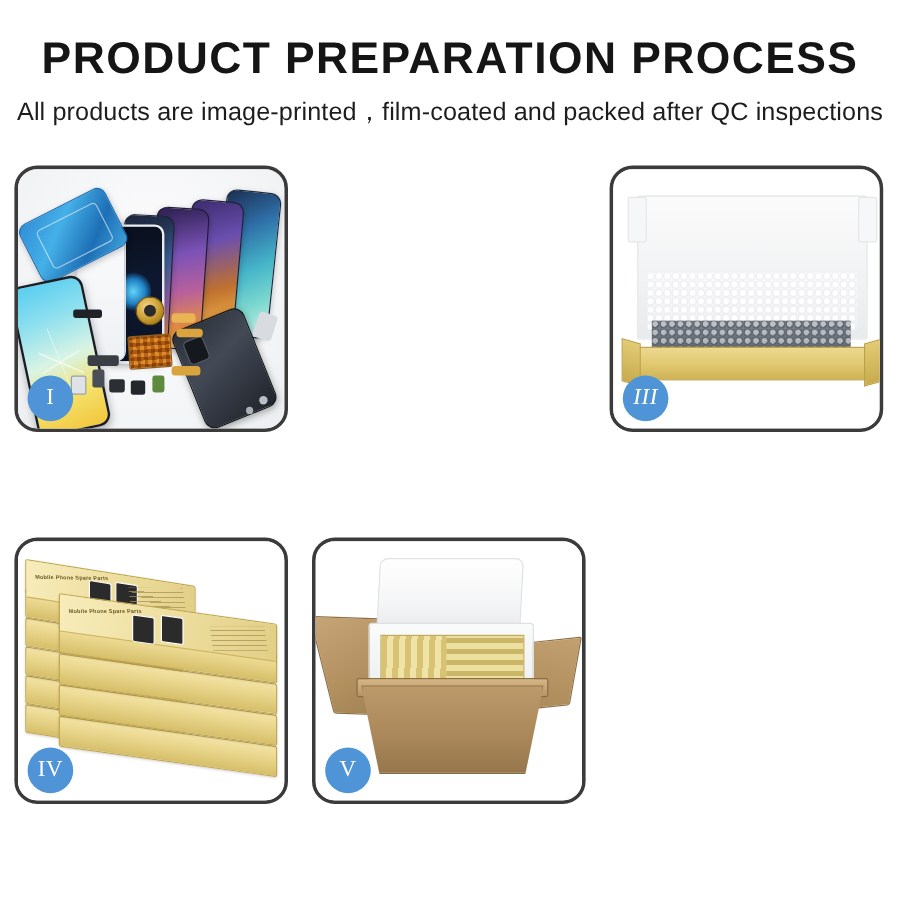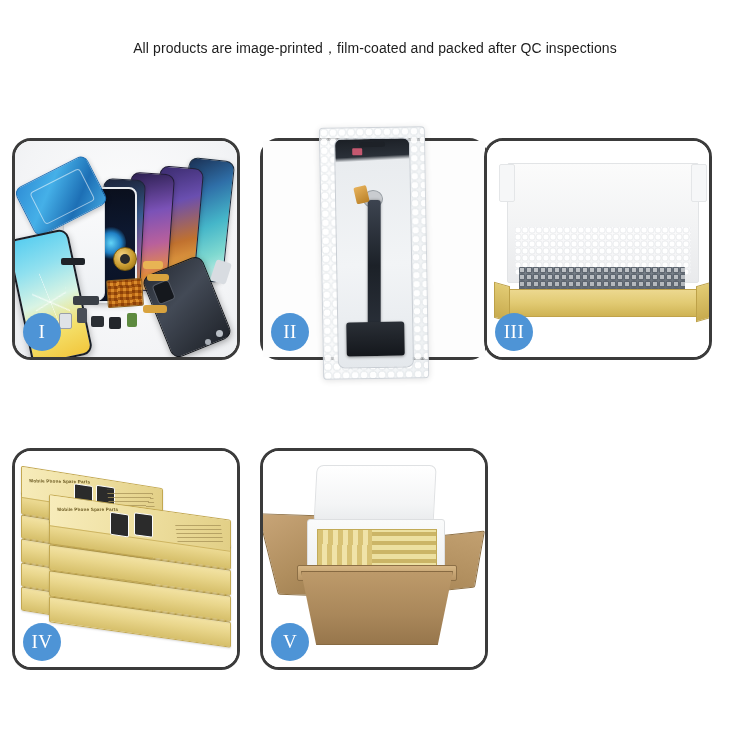--- a/index.html
+++ b/index.html
@@ -18,21 +18,21 @@
     font-size:37px;
     letter-spacing:1.2px;
     font-weight:700;
     color:#151515;
     line-height:1.05;
     white-space:nowrap;
     font-family:"Liberation Sans","DejaVu Sans",sans-serif;
   }
   .subtitle{
     margin-top:10px;
-    font-size:14px;
+    font-size:21px;
     color:#1d1d1d;
     letter-spacing:.1px;
     white-space:nowrap;
     font-family:"Liberation Sans","DejaVu Sans",sans-serif;
   }
 
   
   .grid{position:absolute;left:0;top:138px;width:750px;height:560px;}
   .panel{
     position:absolute;
@@ -42,21 +42,21 @@
     background:#ffffff;
     box-sizing:border-box;
   }
   .panel .clip{
     position:absolute;inset:0;
     border-radius:16px;
     overflow:hidden;
   }
   .panel.overflow .clip{overflow:visible;}
   .r0{top:0;} .r1{top:310px;}
-  .c0{left:12px;} .c1{left:260px;} .c2{left:484px;}
+  .c0{left:12px;} .c1{left:260px;} .c2{left:508px;font-style:italic;}
 
   .badge{
     position:absolute;
     left:8px;bottom:6px;
     width:38px;height:38px;border-radius:50%;
     background:#4e94d6;
     color:#ffffff;
     display:flex;align-items:center;justify-content:center;
     font-family:"Liberation Serif","DejaVu Serif",serif;
     font-size:19px;
@@ -293,20 +293,21 @@
   .tab{position:absolute;background:rgba(150,122,80,.5);border-radius:1px;}
   .tab.t1{left:40px;top:84px;width:16px;height:16px;}
   .tab.t2{left:42px;top:150px;width:14px;height:14px;}
 </style>
 </head>
 <body>
 
 <div id="page">
 
   <div class="header">
+    <div class="title">PRODUCT PREPARATION PROCESS</div>
     <div class="subtitle">All products are image-printed，film-coated and packed after QC inspections</div>
   </div>
 
   <div class="grid">
 
     <div class="panel r0 c0">
       <div class="clip">
         <div class="scene">
           <div class="p1bg"></div>
           <div class="ph fan1"></div>
@@ -333,40 +334,20 @@
           <div class="prt k"></div>
           <div class="prt l"></div>
           <div class="prt m"></div>
         </div>
       </div>
       <div class="badge">
         <span>I</span>
       </div>
     </div>
 
-    <div class="panel r0 c1 overflow">
-      <div class="clip">
-        <div class="scene">
-          <div class="p2bg"></div>
-          <div class="bubblewrap">
-            <div class="lcd2"></div>
-            <div class="redmark"></div>
-            <div class="flexpad"></div>
-            <div class="flex2"></div>
-            <div class="goldtab t1"></div>
-            <div class="goldtab t2"></div>
-            <div class="goldtab t3"></div>
-            <div class="conn2"></div>
-          </div>
-        </div>
-      </div>
-      <div class="badge">
-        <span>II</span>
-      </div>
-    </div>
 
     <div class="panel r0 c2">
       <div class="clip">
         <div class="scene">
           <div class="p3bg"></div>
           <div class="boxlid3"></div>
           <div class="foam3"></div>
           <div class="grey3"></div>
           <div class="tray3"></div>
         </div>

